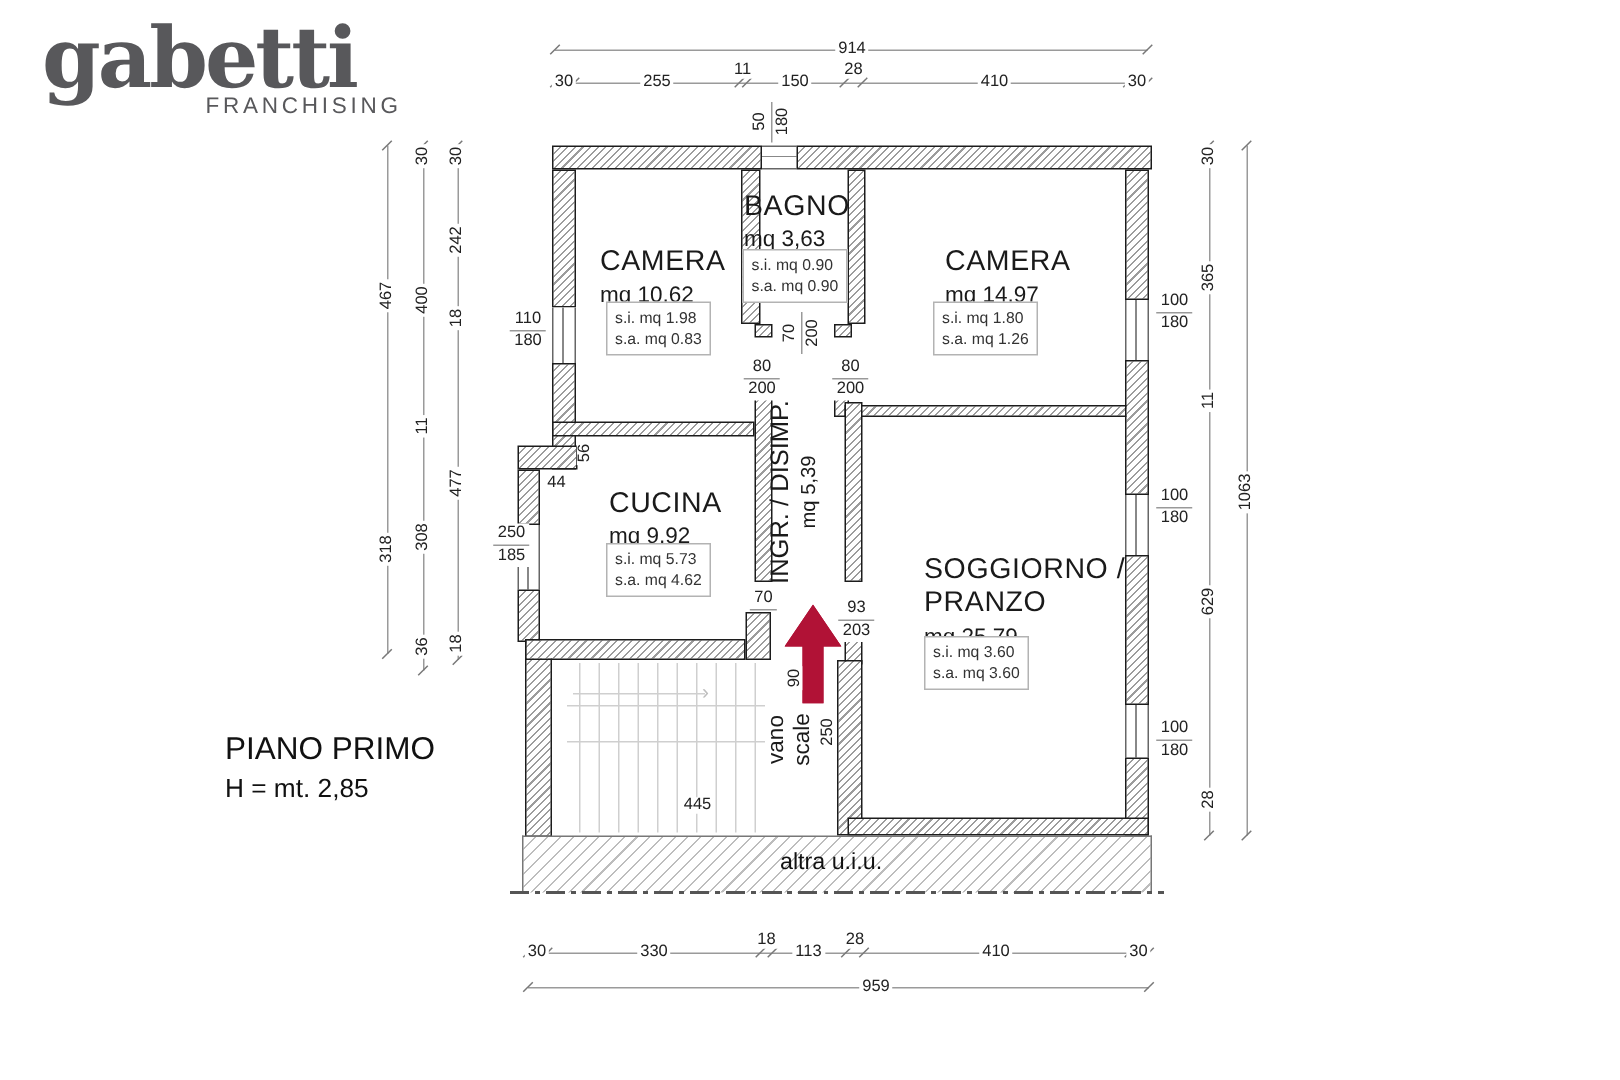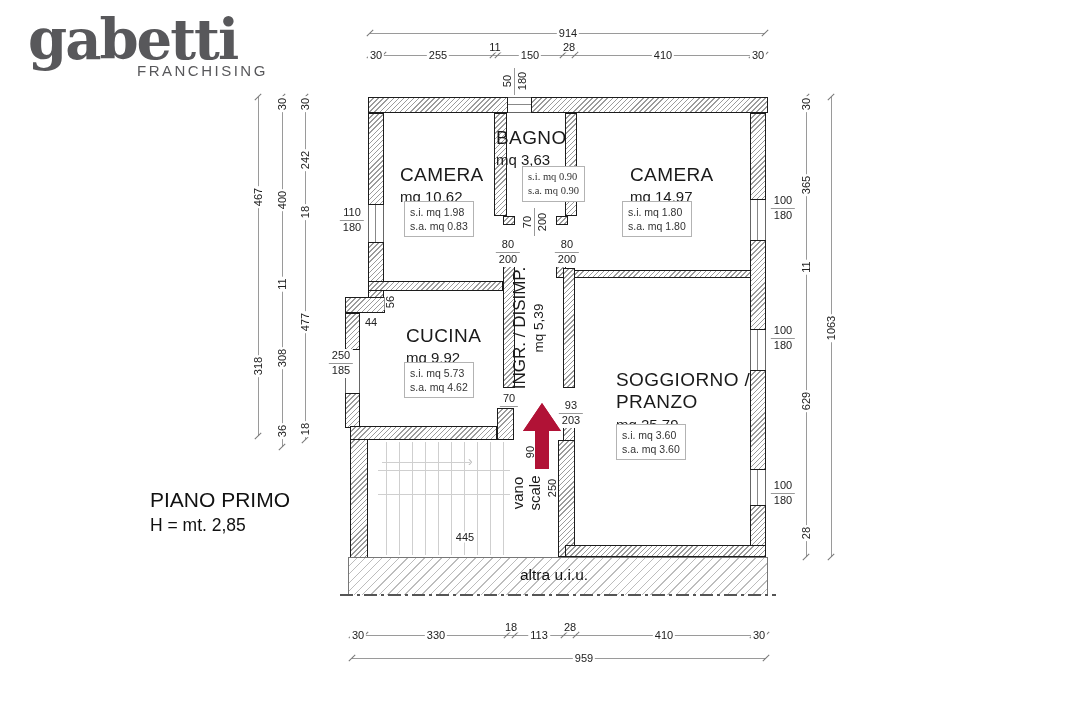--- a/index.html
+++ b/index.html
@@ -128,32 +128,32 @@
   </div>
   <div class="sbox" style="left:404px;top:201px;">
     <div>s.i. mq 1.98</div>
       <div>s.a. mq 0.83</div>
   </div>
 
   <div class="room" style="left:496px;top:127px;">
     <div class="nm">BAGNO</div>
     <div class="mq">mq 3,63</div>
   </div>
-  <div class="sbox" style="left:522px;top:166px;font-family:Liberation Serif, serif;">
+  <div class="sbox" style="left:495px;top:166px;">
     <div>s.i. mq 0.90</div>
       <div>s.a. mq 0.90</div>
   </div>
 
   <div class="room" style="left:630px;top:164px;">
     <div class="nm">CAMERA</div>
     <div class="mq">mq 14,97</div>
   </div>
   <div class="sbox" style="left:622px;top:201px;">
     <div>s.i. mq 1.80</div>
-      <div>s.a. mq 1.80</div>
+      <div>s.a. mq 1.26</div>
   </div>
 
   <div class="room" style="left:406px;top:325px;">
     <div class="nm">CUCINA</div>
     <div class="mq">mq 9,92</div>
   </div>
   <div class="sbox" style="left:404px;top:362px;">
     <div>s.i. mq 5.73</div>
       <div>s.a. mq 4.62</div>
   </div>

